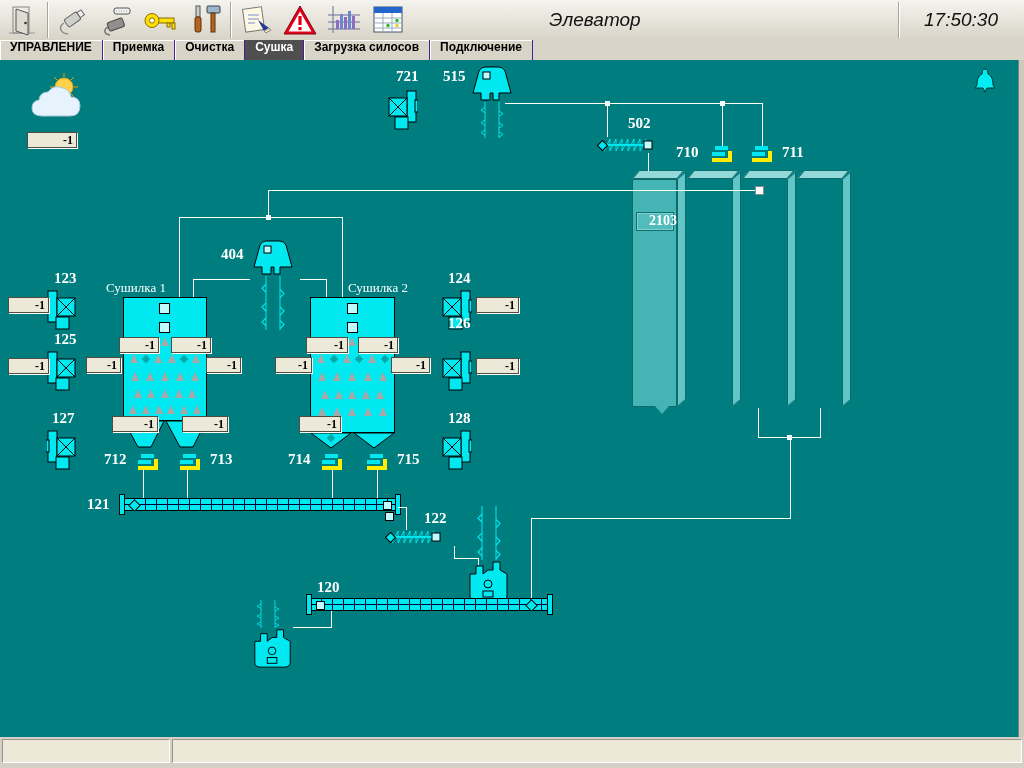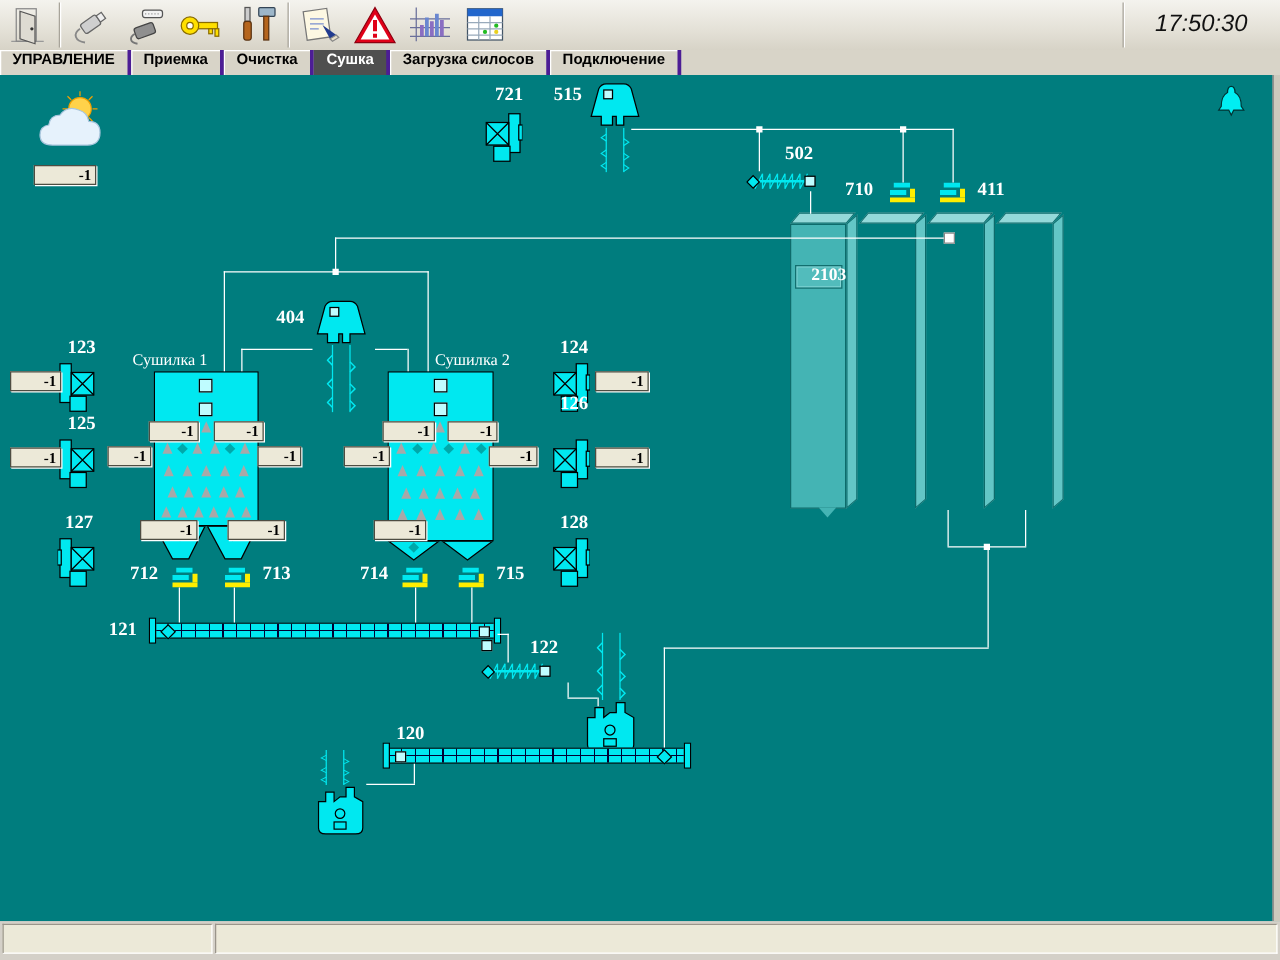--- a/index.html
+++ b/index.html
@@ -13,21 +13,21 @@
   .tsep{width:1px;height:36px;background:#a8a49a;margin:0 3px;box-shadow:1px 0 0 #fff;}
   .title{position:absolute;left:430px;width:330px;text-align:center;
     font:italic 19px "Liberation Sans",sans-serif;color:#111;}
   .clock{position:absolute;right:8px;width:110px;text-align:center;
     font:italic 19px "Liberation Sans",sans-serif;color:#111;}
   .clocksep{position:absolute;right:125px;top:2px;width:1px;height:36px;background:#a8a49a;box-shadow:1px 0 0 #fff;}
   
   .tabbar{position:absolute;left:0;top:40px;width:1024px;height:20px;background:#d8d4c8;
     border-bottom:1px solid #8e8b80;display:flex;}
   .tab{height:20px;line-height:20px;padding:0 10px;font:bold 12px "Liberation Sans",sans-serif;
-    color:#000;border-right:3px solid #4c1d95;box-shadow:inset 1px 1px 0 #fff;cursor:default;}
+    color:#000;border-right:1px solid #4c1d95;box-shadow:inset 1px 1px 0 #fff;cursor:default;}
   .tab.active{background:#4f4f4f;color:#fff;box-shadow:none;}
   
   .mimic{position:absolute;left:0;top:60px;width:1024px;height:677px;background:#007d7e;overflow:hidden;}
   .right-edge{position:absolute;right:0;top:0;width:5px;height:677px;background:#cdc9bd;border-left:1px solid #7f7f7f;}
   .L{position:absolute;color:#fff;font:bold 15px "Liberation Serif",serif;white-space:nowrap;z-index:6;}
   .SL{position:absolute;color:#fff;font:13px "Liberation Serif",serif;white-space:nowrap;z-index:6;}
   .V{position:absolute;background:#ece9d8;border:1px solid #4d4d42;
      box-shadow:1px 1px 0 #fff;color:#000;font:bold 12px "Liberation Serif",serif;
      text-align:right;padding:0 3px;line-height:14px;z-index:7;box-sizing:border-box;height:16px;}
   .hl{position:absolute;height:1px;background:#fff;z-index:5;}
@@ -184,20 +184,21 @@
   <div class="tbtn">
     <svg width="36" height="34" viewBox="0 0 36 34">
       <rect x="4" y="4" width="28" height="25" fill="#fff" stroke="#456"></rect>
       <rect x="4" y="4" width="28" height="6" fill="#2266cc"></rect>
       <path d="M4,15 h28 M4,20 h28 M4,25 h28 M13,10 v19 M22,10 v19" stroke="#9ab" fill="none"></path>
       <circle cx="27" cy="17.5" r="1.7" fill="#22bb22"></circle>
       <circle cx="27" cy="22.5" r="1.7" fill="#e8d020"></circle>
       <circle cx="18" cy="22.5" r="1.7" fill="#22bb22"></circle>
     </svg>
   </div>
+  <div class="title">Элеватор</div>
   <div class="clocksep"></div>
   <div class="clock">17:50:30</div>
 </div>
 
 <div class="tabbar">
   <div class="tab">УПРАВЛЕНИЕ</div>
   <div class="tab">Приемка</div>
   <div class="tab">Очистка</div>
   <div class="tab active">Сушка</div>
   <div class="tab">Загрузка силосов</div>
@@ -237,21 +238,21 @@
       <use href="#sym-screw"></use>
     </svg>
 
   <div class="L" style="left:676px;top:84px">710</div>
   <svg class="eq" style="left:710px;top:86px" width="26" height="16">
       <use href="#sym-valve"></use>
     </svg>
   <svg class="eq" style="left:750px;top:86px" width="26" height="16">
       <use href="#sym-valve"></use>
     </svg>
-  <div class="L" style="left:782px;top:84px">411</div>
+  <div class="L" style="left:782px;top:84px">711</div>
 
   <div class="silo" style="left:632px;top:110px">
     <div class="s-top"></div>
     <div class="s-side"></div>
     <div class="s-front">
       <div class="s-label">2103</div>
     </div>
   </div>
   <div class="silo" style="left:687px;top:110px">
     <div class="s-top"></div>

